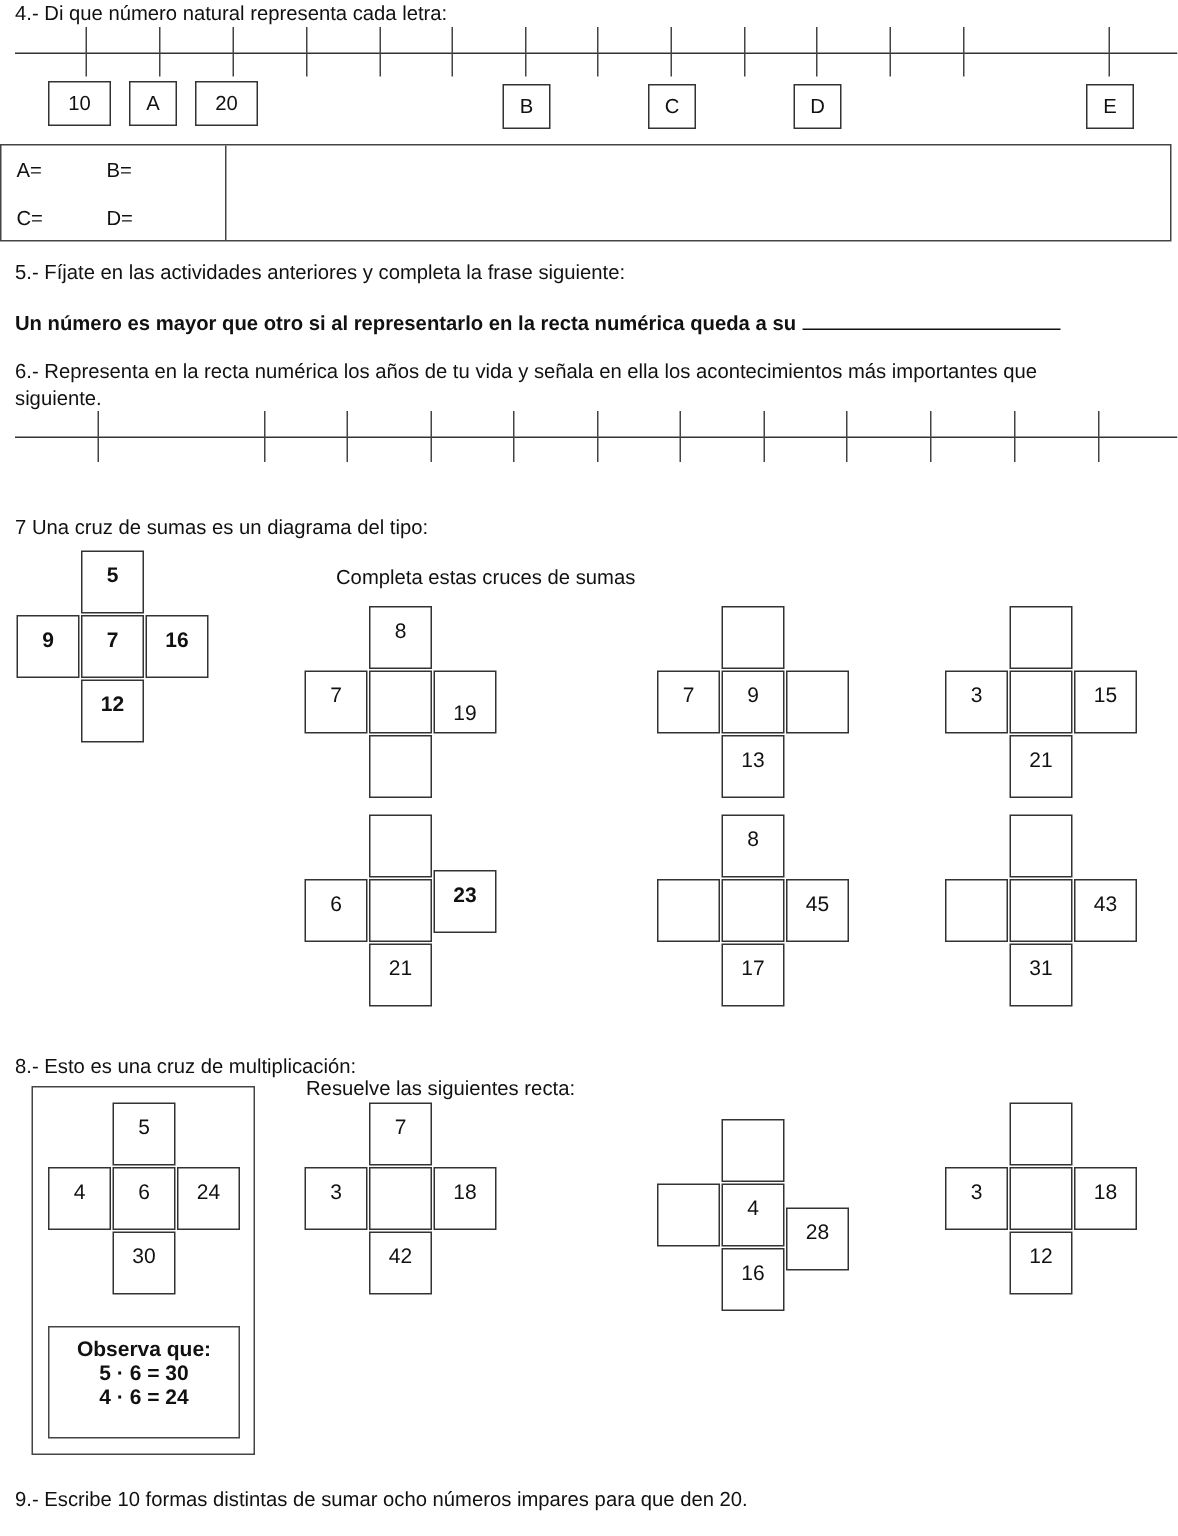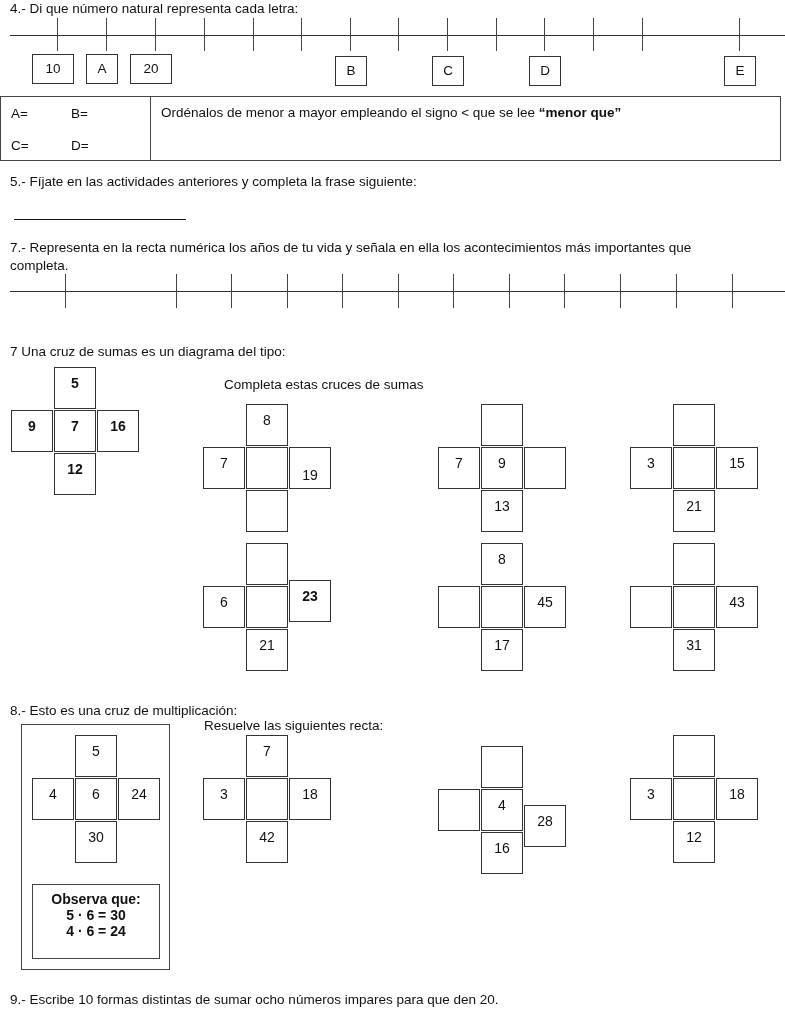--- a/index.html
+++ b/index.html
@@ -48,28 +48,27 @@
     <div class="lbox" style="left:529px;top:56px;width:30px;">D</div>
     <div class="lbox" style="left:724px;top:56px;width:30px;">E</div>
   </div>
 
 <div class="frame" style="left:0;top:96px;width:781px;height:65px;">
   <div class="abs" style="left:149px;top:0;width:1px;height:63px;background:#444;"></div>
   <div class="txt" style="left:10px;top:9px;">A=</div>
   <div class="txt" style="left:70px;top:9px;">B=</div>
   <div class="txt" style="left:10px;top:41px;">C=</div>
   <div class="txt" style="left:70px;top:41px;">D=</div>
-  <div class="txt" style="left:160px;top:8px;"><span>Ordénalos de menor a mayor empleando el signo &lt; que se lee </span><b>“menor que”</b></div>
 </div>
 
 <div class="txt" style="left:10px;top:174px;">5.- Fíjate en las actividades anteriores y completa la frase siguiente:</div>
-<div class="txt bold" style="left:10px;top:207px;"><span class="underline-blank"></span></div>
-
-<div class="txt" style="left:10px;top:240px;">7.- Representa en la recta numérica los años de tu vida y señala en ella los acontecimientos más importantes que</div>
-<div class="txt" style="left:10px;top:258px;">completa.</div>
+<div class="txt bold" style="left:10px;top:207px;"><span>Un número es mayor que otro si al representarlo en la recta numérica queda a su</span><span class="underline-blank"></span></div>
+
+<div class="txt" style="left:10px;top:240px;">6.- Representa en la recta numérica los años de tu vida y señala en ella los acontecimientos más importantes que</div>
+<div class="txt" style="left:10px;top:258px;">siguiente.</div>
 <div class="hline" style="left:10px;top:291px;width:775px;"></div>
 <div id="ticks2">
     <div class="tick" style="left:65px;top:274px;height:34px;"></div>
     <div class="tick" style="left:176px;top:274px;height:34px;"></div>
     <div class="tick" style="left:231px;top:274px;height:34px;"></div>
     <div class="tick" style="left:287px;top:274px;height:34px;"></div>
     <div class="tick" style="left:342px;top:274px;height:34px;"></div>
     <div class="tick" style="left:398px;top:274px;height:34px;"></div>
     <div class="tick" style="left:453px;top:274px;height:34px;"></div>
     <div class="tick" style="left:509px;top:274px;height:34px;"></div>

